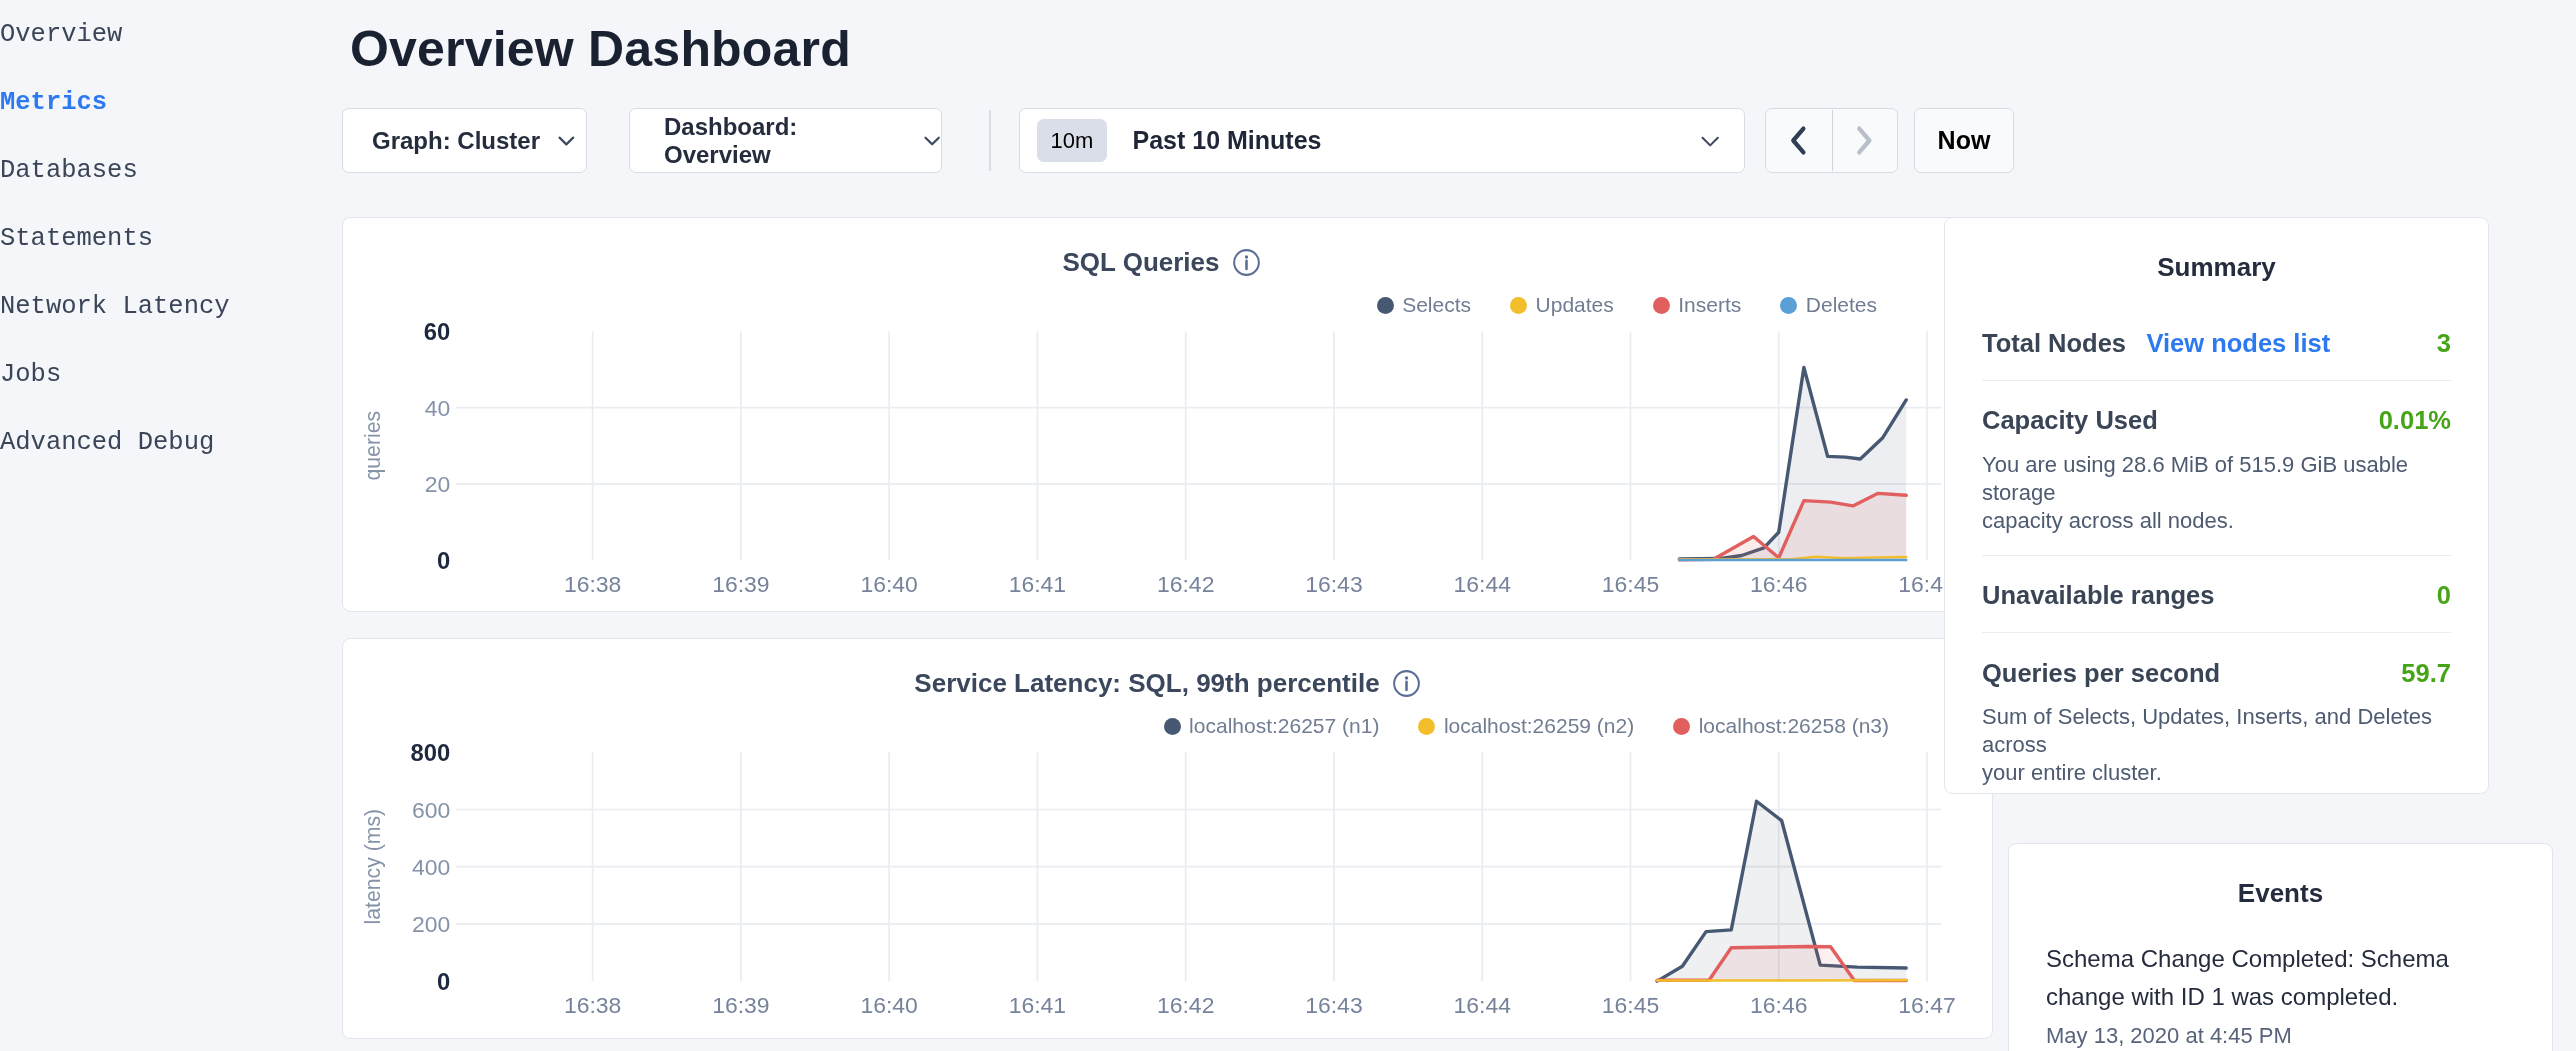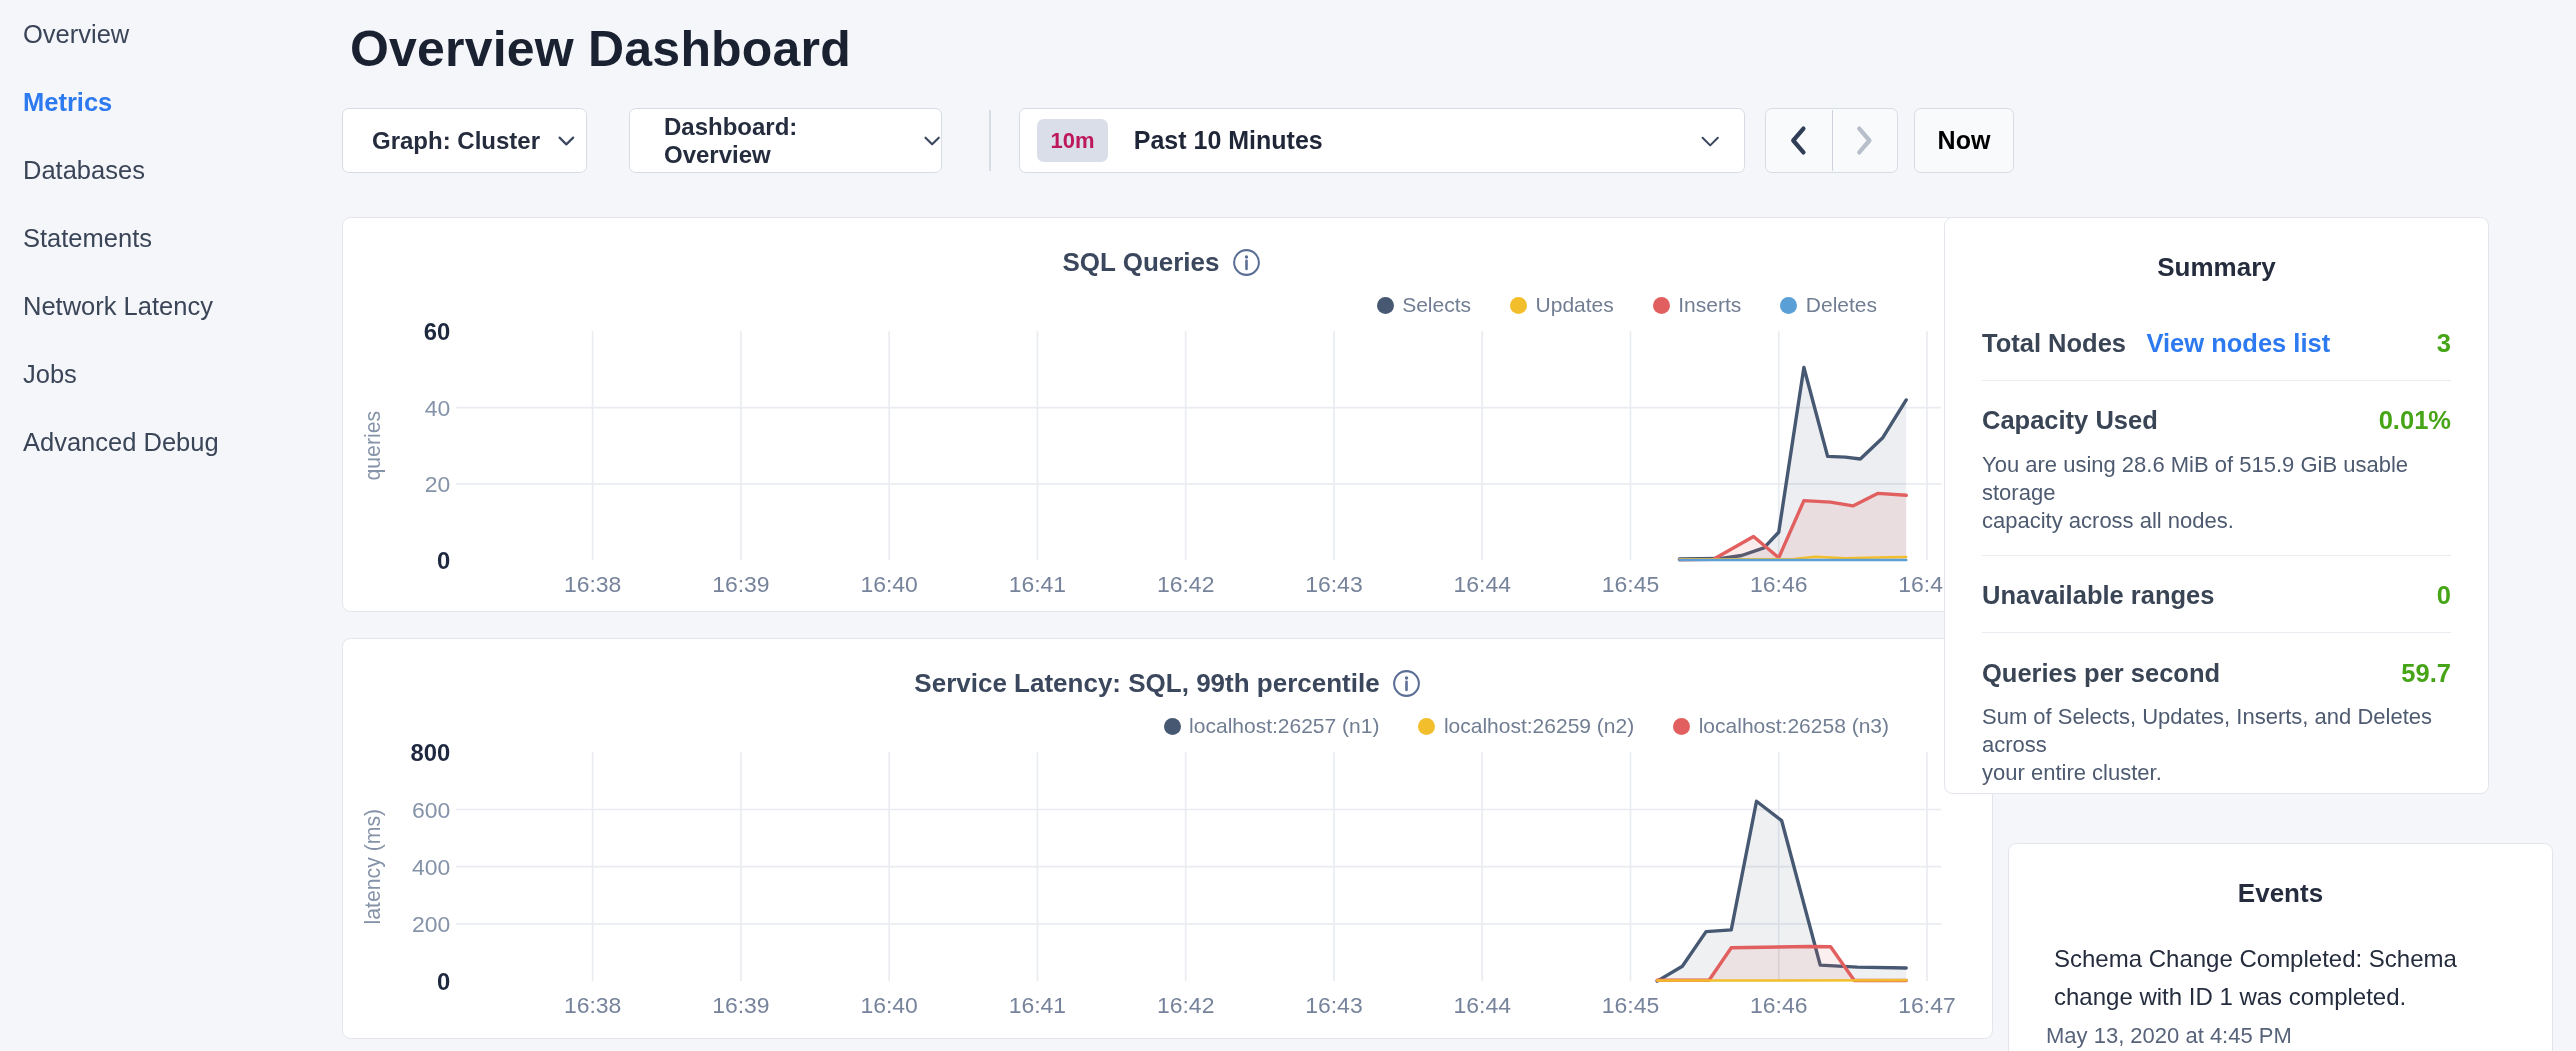--- a/index.html
+++ b/index.html
@@ -6,40 +6,40 @@
   html,body { background:#f5f6fa; }
   .page {
     position:relative; width:2576px; height:1051px; overflow:hidden;
     background:#f5f6fa;
     font-family:"Liberation Sans", sans-serif;
     color:#394455;
   }
   
   .sidebar { position:absolute; left:0; top:0; width:323px; height:1051px; }
   .side-item {
-    height:68px; display:flex; align-items:center; padding-left:23px;
-    font-size:25.5px; color:#3a4558; cursor:pointer;
+    height:68px; display:flex; align-items:center; 
+    font-size:25.5px; color:#3a4558; cursor:pointer;font-family:Liberation Mono, monospace;
   }
   .side-item.active { color:#2d7af0; font-weight:700; }
   
   .page-title {
     position:absolute; left:342px; top:20.4px;
     font-size:50px; font-weight:600; color:#1a2232; letter-spacing:0.2px;margin-left:8px;
   }
   
   .ctrl { position:absolute; top:108px; height:65px; background:#fff;
     border:1.7px solid #d7dbe3; border-radius:6.8px; display:flex; align-items:center;
     font-weight:700; font-size:24px; color:#242c3d; cursor:pointer; }
   .dd-graph { left:342px; width:245px; padding-left:29px; }
   .dd-dash  { left:629px; width:313px; padding-left:34px; }
   .dd-chev { margin-left:17px; }
   .ctrl-divider { position:absolute; left:989px; top:110px; width:1.7px; height:61px; background:#d8dce4; }
   .dd-time { left:1019px; width:726px; padding-left:17px; }
   .time-badge { background:#d9dee8; border-radius:6.8px; padding:8.5px 13.6px;
-    font-size:22px; font-weight:700; color:#be185d; }
+    font-size:22px; font-weight:400; color:#000000; }
   .time-label { margin-left:25.5px; font-size:25px; color:#1f2638; }
   .time-chev { position:absolute; right:24px; top:27px; }
   .arrows { left:1765px; width:133px; padding:0; background:#f9fafc; overflow:hidden; }
   .arrow-btn { width:66px; height:61px; display:flex; align-items:center; justify-content:center; }
   .arrow-btn + .arrow-btn { border-left:1.7px solid #ced3dd; }
   .now-btn { left:1914px; width:100px; justify-content:center; background:#f9fafc;
     color:#000000; font-size:25px; }
   
   .card { position:absolute; background:#fff; border:1.7px solid #e2e5eb; border-radius:8.5px; }
   .chart-card-1 { left:342px; top:217px; width:1639px; height:395px; }
@@ -59,21 +59,21 @@
   .sum-sec:last-child { border-bottom:none; }
   .sum-row { display:flex; align-items:baseline; padding:25.5px 0 22px 0; }
   .sum-sec.first { margin-top:20.4px; }
   .sum-label { font-size:25.5px; font-weight:700; color:#394455; }
   .sum-link { font-size:25.5px; font-weight:700; color:#2d7af0; margin-left:20.4px; cursor:pointer; text-decoration:none; }
   .sum-value { margin-left:auto; font-size:25.5px; font-weight:700; color:#46a417; }
   .sum-sub { font-size:22px; color:#4d5a70; line-height:28px; padding-bottom:20.4px; margin-top:-6.8px; }
   
   .events-card { left:2008px; top:843px; width:545px; height:340px; padding:0 37px; }
   .event-item { margin-top:31px; }
-  .event-line { font-size:24px; color:#242c3d; line-height:38px;margin-left:8px; }
+  .event-line { font-size:24px; color:#242c3d; line-height:38px; }
   .event-time { font-size:22px; color:#57637a; margin-top:6.8px; }
 </style>
 </head>
 <body>
 
 <div class="page">
 
   <nav class="sidebar">
     <div class="side-item">Overview</div>
     <div class="side-item active">Metrics</div>

